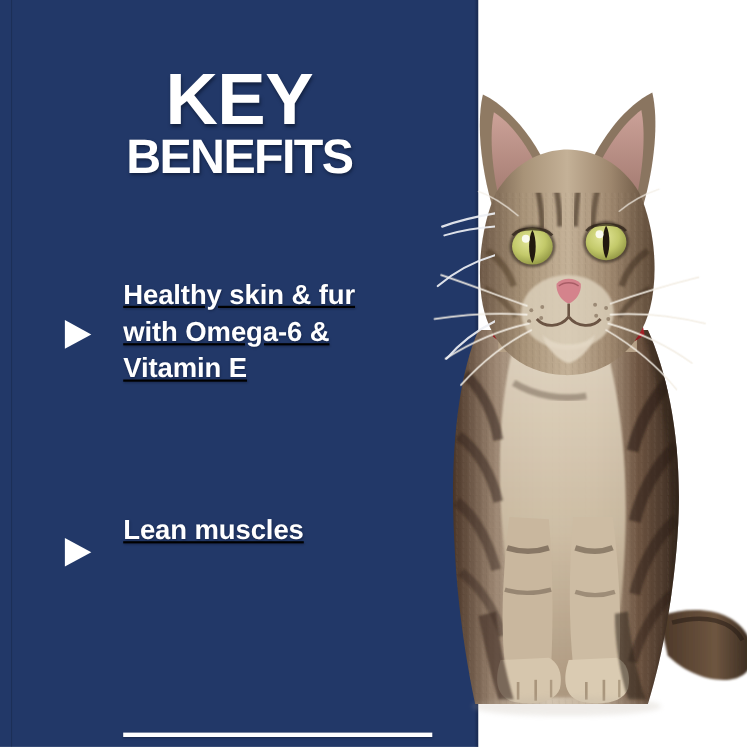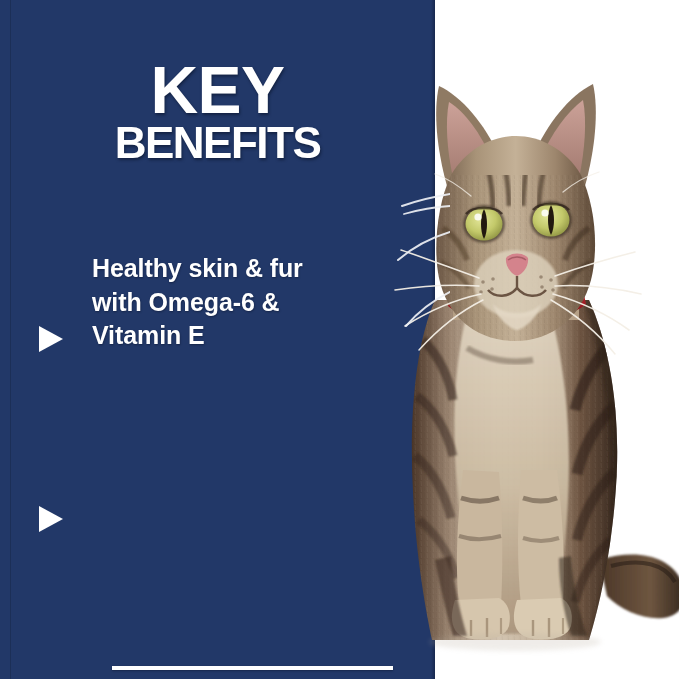--- a/index.html
+++ b/index.html
@@ -76,22 +76,23 @@
   
   .benefits {
     position: absolute;
     left: 0;
     top: 252px;
     width: 435px;
   }
   .benefit-row {
     position: relative;
     display: flex;
-    align-items: flex-end;
-    padding-left: 37px;
+    align-items: center;
+    padding-left: 57px;
+    text-decoration: underline;
   }
   .bullet-tri {
     flex: 0 0 auto;
     width: 28px;
     height: 28px;
     margin-top: 4px;
     margin-right: 27px;
   }
   .bullet-tri svg { display: block; }
   .benefit-text {
@@ -176,21 +177,21 @@
 
       <div class="divider"></div>
 
       <div class="benefit-row row-2" style="position:absolute; top:214px; left:0; width:435px;">
         <span class="bullet-tri">
           <svg viewBox="0 0 28 28" width="28" height="28" aria-hidden="true">
             <polygon points="2,1 26,14 2,27" fill="#ffffff"></polygon>
           </svg>
         </span>
         <div class="benefit-text">
-          <br>
+          <span>Lean muscles</span><br>
           <br>
         </div>
       </div>
 
     </div>
 
     <div class="panel-edge-shade"></div>
   </div>
 
   <div class="photo">

